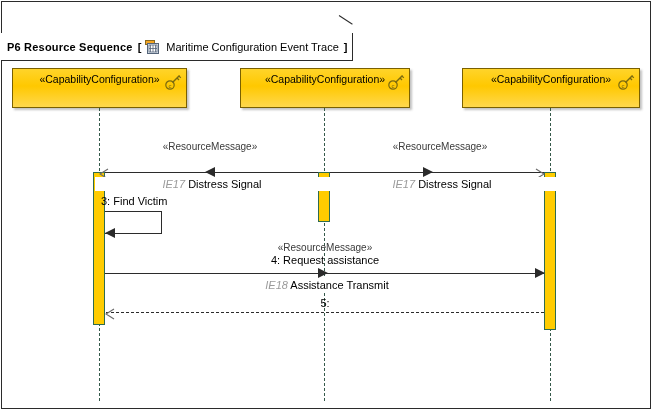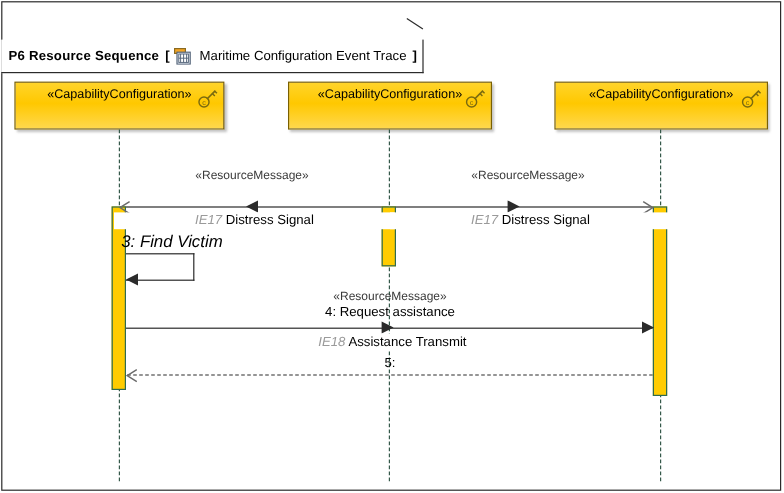--- a/index.html
+++ b/index.html
@@ -214,26 +214,25 @@
     position: absolute;
     border-top: 1px solid #2b2b2b;
     border-right: 1px solid #2b2b2b;
     border-bottom: 1px solid #2b2b2b;
     border-left: none;
     box-sizing: border-box;
     z-index: 2;
   }
   .self-label {
     position: absolute;
-    font-size: 14px;
+    font-size: 11px;
     color: #000000;
     line-height: 14px;
     white-space: nowrap;
     z-index: 3;
-    font-style: italic;
   }
 </style>
 </head>
 <body>
 
 <div id="canvas">
 
   <div class="frame-outline"></div>
 
   <div class="frame-tab">

